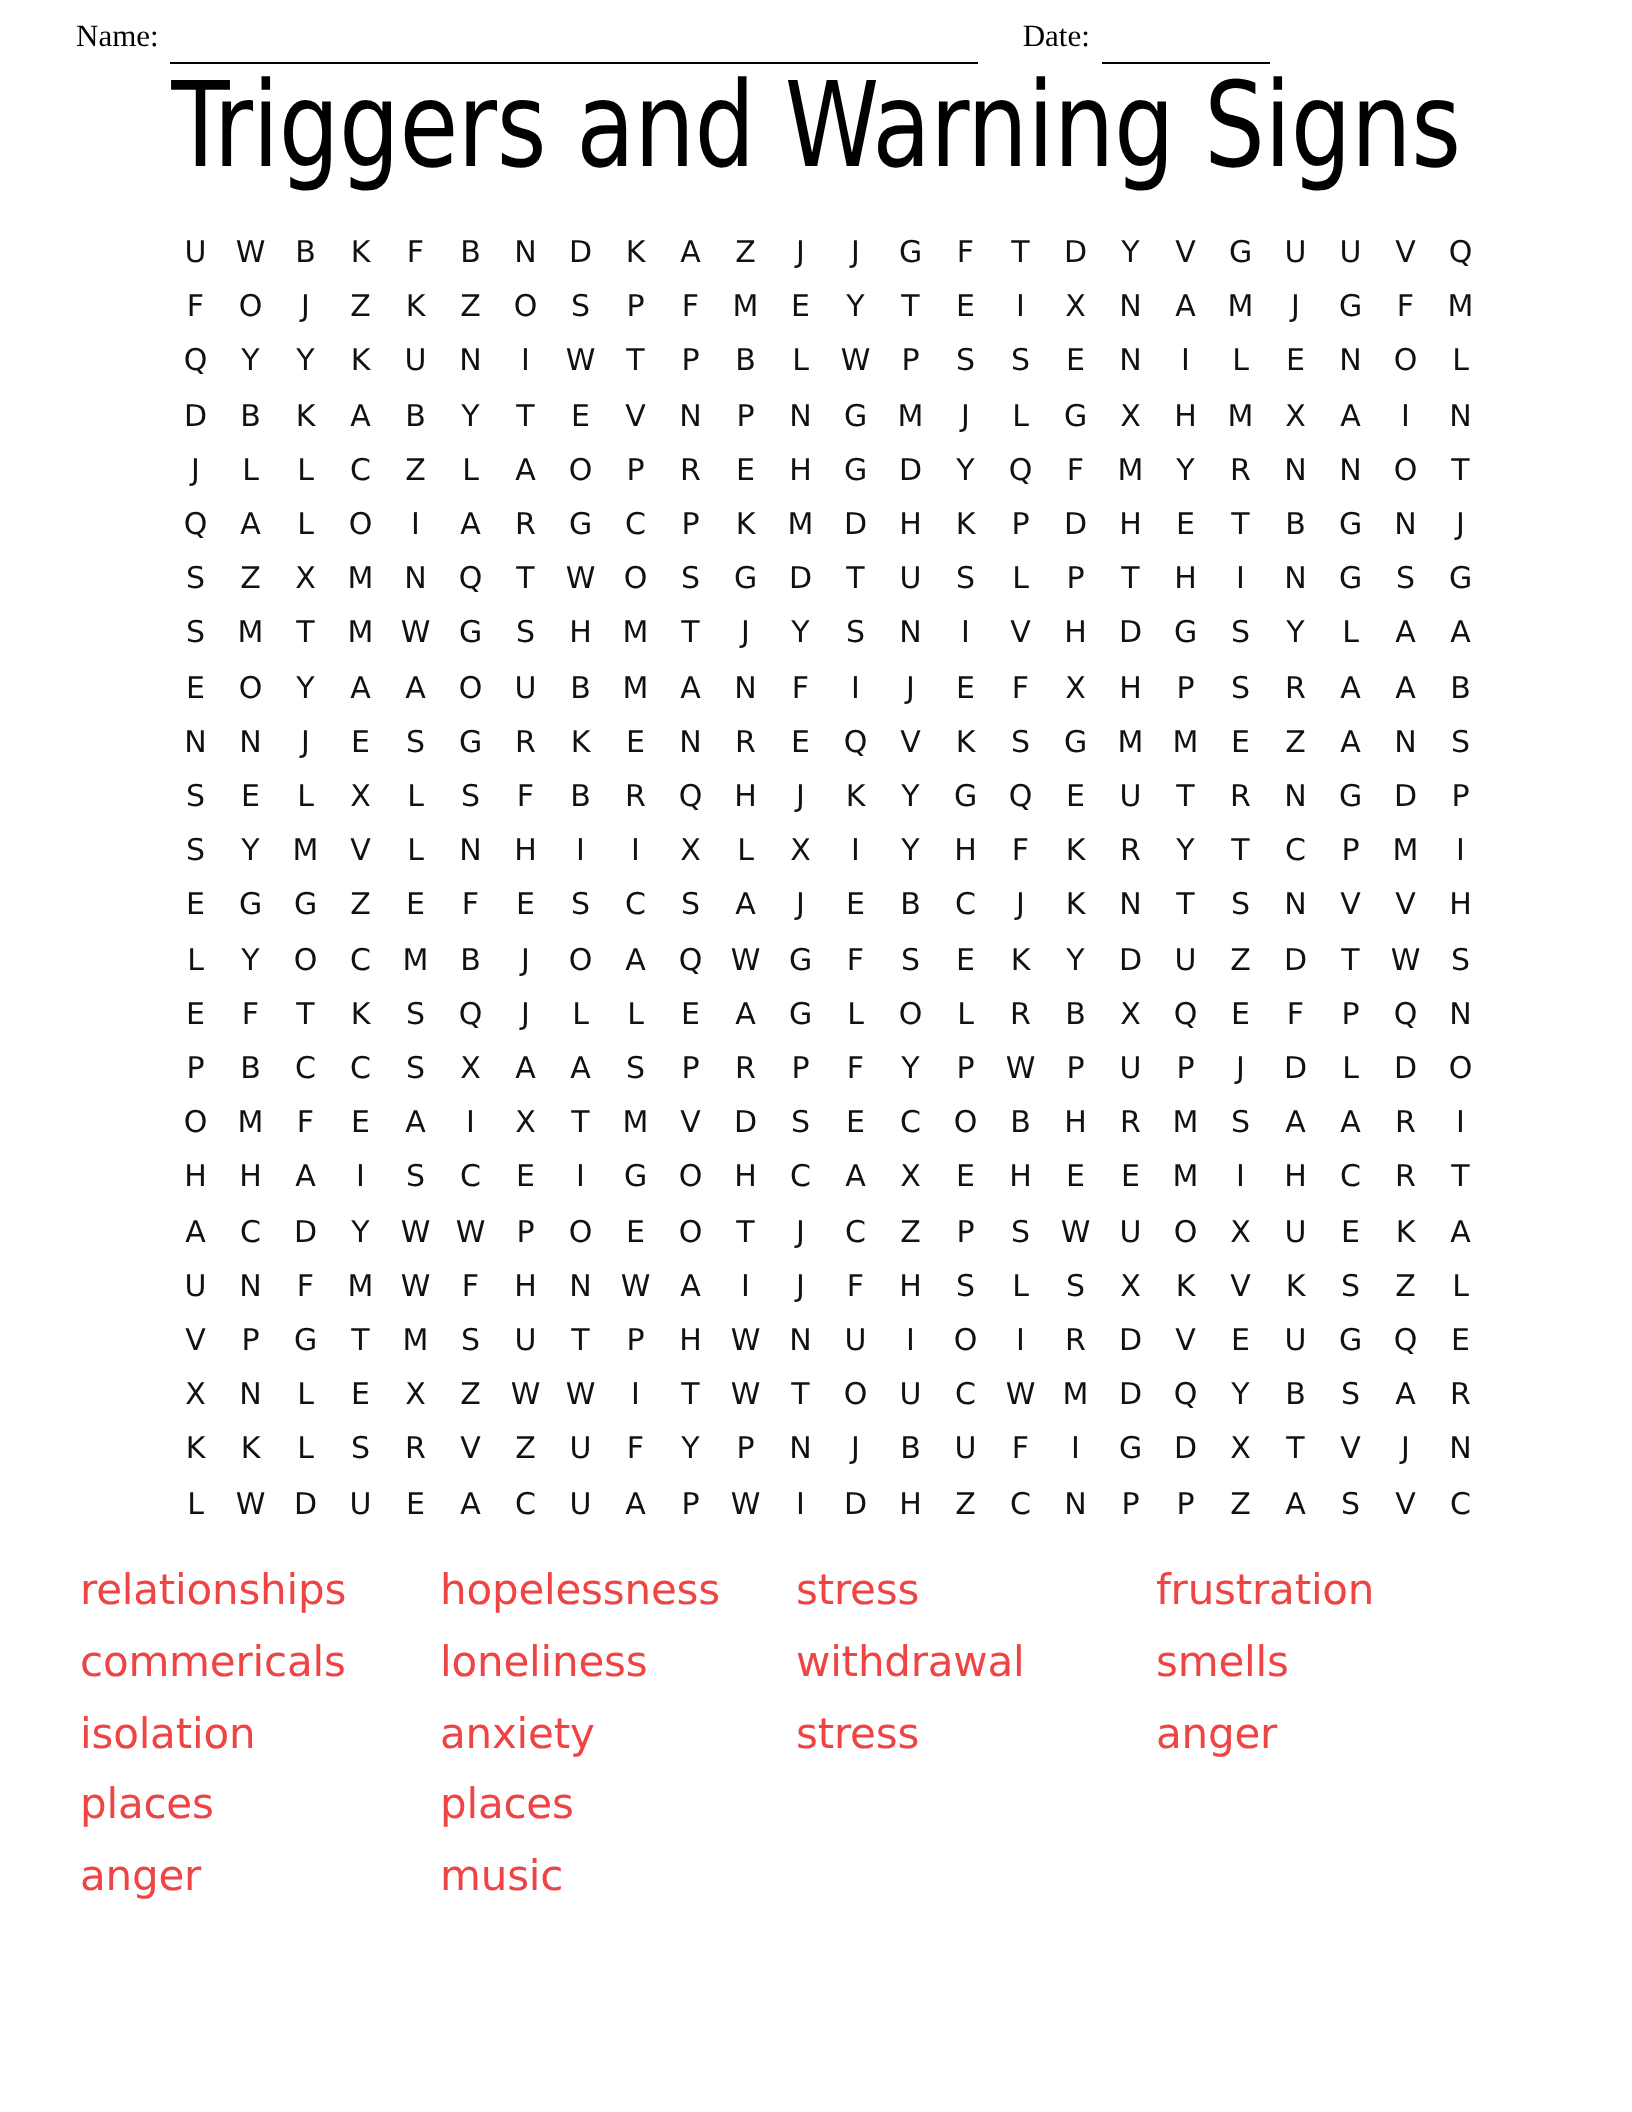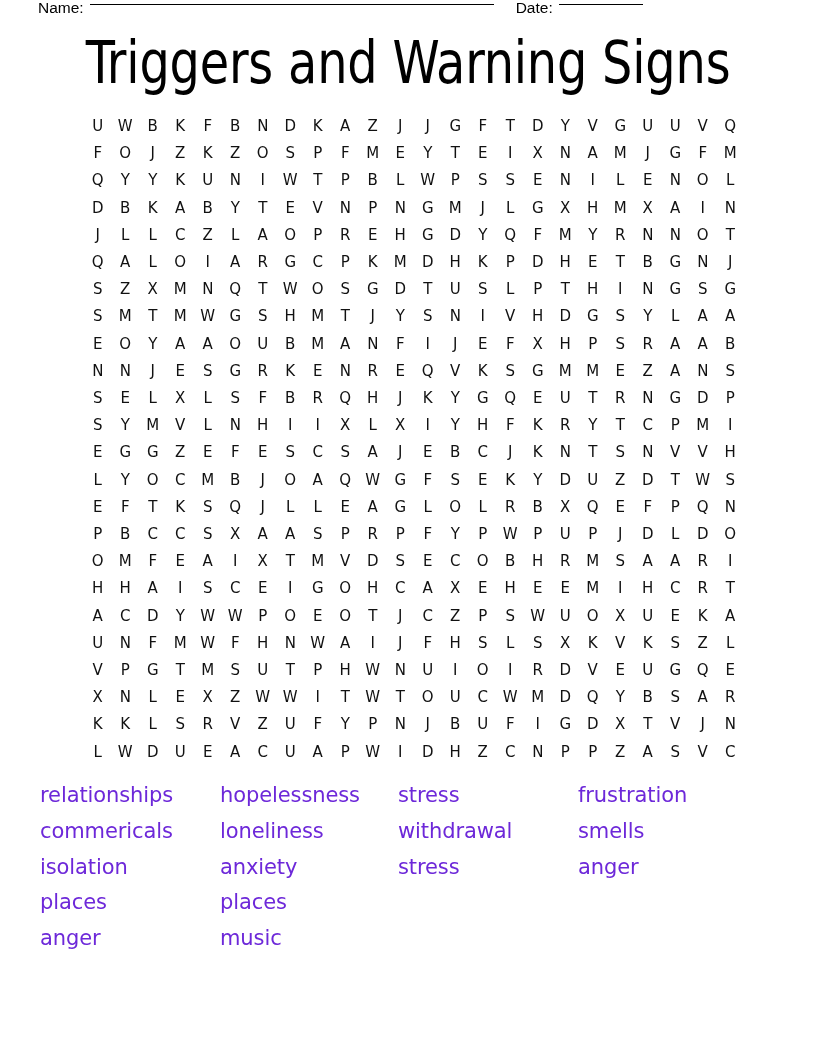--- a/index.html
+++ b/index.html
@@ -18,23 +18,23 @@
   }
 
   
   .header-line {
     position: absolute;
     top: 0px;
     left: 0px;
     width: 816px;
     height: 28px;
     display: flex;
-    align-items: flex-start;
+    align-items: flex-end;
     font-size: 15.5px;
-    font-family: Liberation Sans, sans-serif;
+    font-family: Liberation Serif, serif;
     white-space: nowrap;
   }
   .hdr-label {
     font-size: 15.5px;
     line-height: 1;
     padding-bottom: 2px;
   }
   .hdr-rule {
     display: inline-block;
     border-bottom: 1px solid #000;
@@ -103,21 +103,21 @@
   }
   .word-col {
     display: flex;
     flex-direction: column;
   }
   .word-item {
     font-family: "DejaVu Sans", "Liberation Sans", sans-serif;
     font-size: 21px;
     font-weight: 400;
     line-height: 35.8px;
-    color: #6d28d9;
+    color: #ef4444;
     white-space: nowrap;
     letter-spacing: -0.1px;
   }
 </style>
 </head>
 <body>
 
 <div class="header-line">
   <span class="lead-left"></span>
   <span class="hdr-label">Name:</span>

